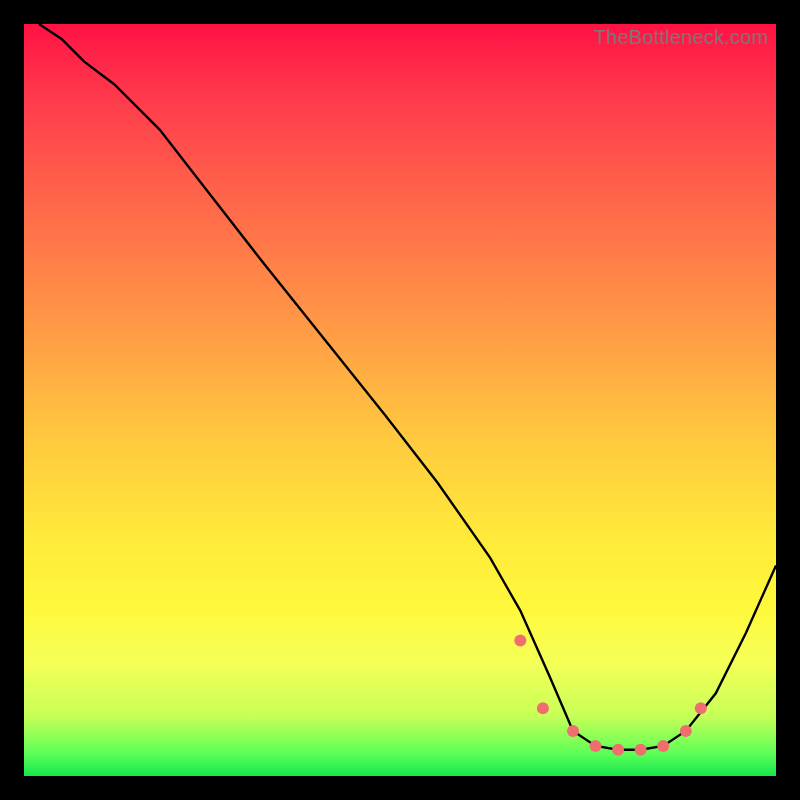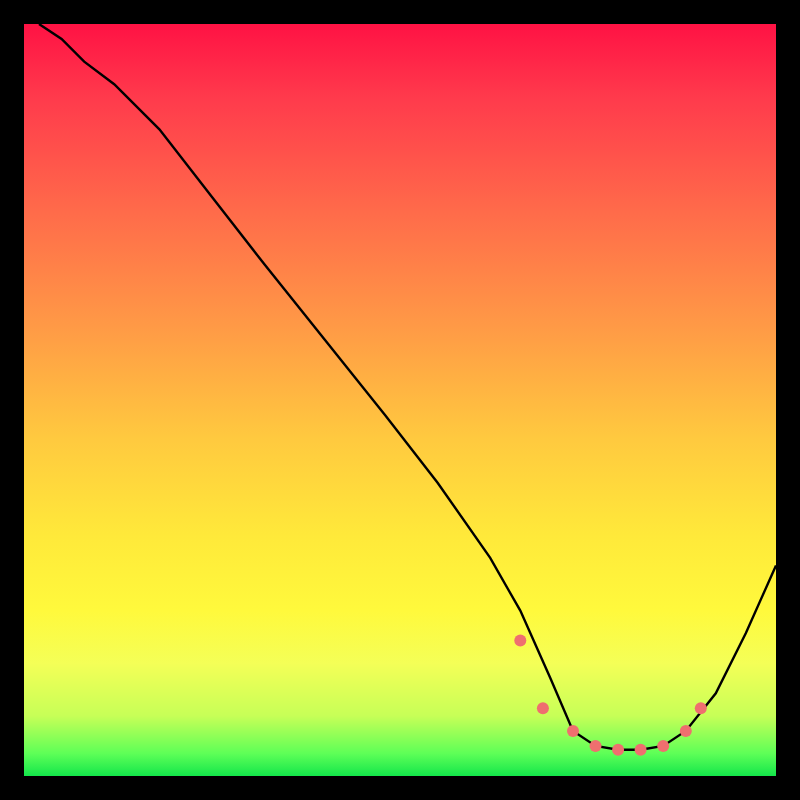--- a/index.html
+++ b/index.html
@@ -56,20 +56,21 @@
     width: 752px;
     height: 752px;
     overflow: visible;
   }
 </style>
 </head>
 <body>
 
 <div class="frame">
   <div class="plot-area">
+    <div class="watermark">TheBottleneck.com</div>
     <svg class="curve" viewBox="0 0 752 752" preserveAspectRatio="none">
       <path id="curve-path" fill="none" stroke-width="2.4" stroke="#000000" d="M15.0 0.0 L37.6 15.0 L60.2 37.6 L90.2 60.2 L135.4 105.3 L188.0 173.0 L240.6 240.6 L300.8 315.8 L361.0 391.0 L413.6 458.7 L466.2 533.9 L496.3 586.6 L526.4 654.2 L549.0 706.9 L571.5 721.9 L594.1 725.7 L616.6 725.7 L639.2 721.9 L661.8 706.9 L691.8 669.3 L721.9 609.1 L752.0 541.4"></path>
       <g id="dots-group">
           <circle cx="496.3" cy="616.6" r="6" fill="#ef6f6f"></circle>
           <circle cx="518.9" cy="684.3" r="6" fill="#ef6f6f"></circle>
           <circle cx="549.0" cy="706.9" r="6" fill="#ef6f6f"></circle>
           <circle cx="571.5" cy="721.9" r="6" fill="#ef6f6f"></circle>
           <circle cx="594.1" cy="725.7" r="6" fill="#ef6f6f"></circle>
           <circle cx="616.6" cy="725.7" r="6" fill="#ef6f6f"></circle>
           <circle cx="639.2" cy="721.9" r="6" fill="#ef6f6f"></circle>

